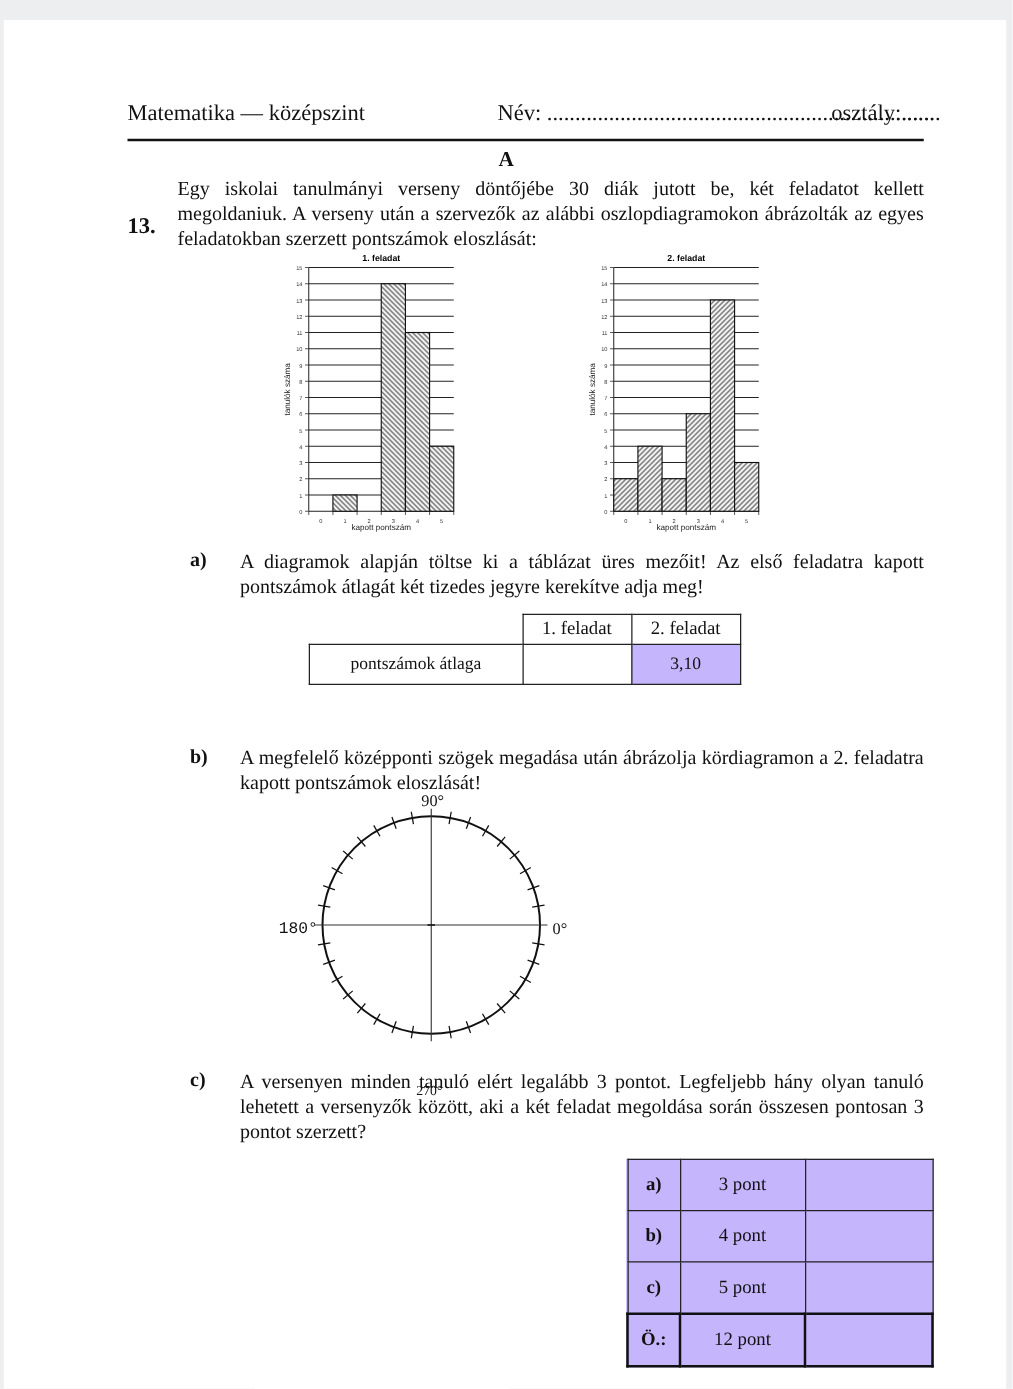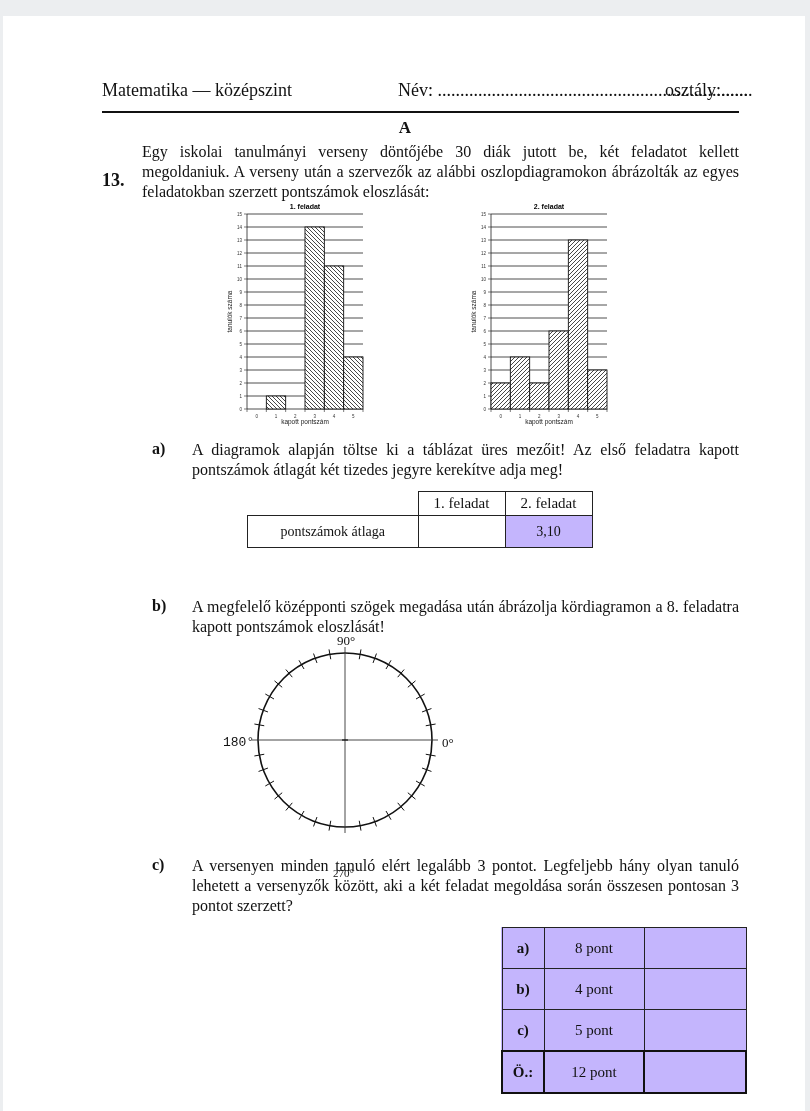--- a/index.html
+++ b/index.html
@@ -209,21 +209,21 @@
   </tr>
   <tr style="height:32px;margin-top:43px;">
     <td>pontszámok átlaga</td>
     <td></td>
     <td class="gray">3,10</td>
   </tr>
 </tbody>
   </table>
 
 <div class="abs lbl" style="left:152px; top:597px;">b)</div>
-<div class="abs para sub" style="top:597px;">A megfelelő középponti szögek megadása után ábrázolja kördiagramon a 8. feladatra kapott pontszámok eloszlását!</div>
+<div class="abs para sub" style="top:597px;">A megfelelő középponti szögek megadása után ábrázolja kördiagramon a 2. feladatra kapott pontszámok eloszlását!</div>
 
 <div class="abs" style="left:337px; top:633px; font-size:13px;">90°</div>
 <div class="abs" style="left:223px; top:735px; font-size:13px;font-family:Liberation Mono, monospace;">180°</div>
 <div class="abs" style="left:442px; top:735px; font-size:13px;">0°</div>
 <div class="abs" style="left:333px; top:867px; font-size:11px;">270°</div>
 
 <svg class="abs" id="circle" style="left:250px; top:645px;" width="190" height="190">
     <circle cx="95" cy="95" r="87" fill="none" stroke="#111" stroke-width="1.6"></circle>
     <line x1="2" x2="188" y1="95" y2="95" stroke="#333" stroke-width="0.9"></line>
     <line x1="95" x2="95" y1="2" y2="188" stroke="#333" stroke-width="0.9"></line>
@@ -262,21 +262,21 @@
     <line x1="92" x2="98" y1="95" y2="95" stroke="#111" stroke-width="1.2"></line>
   </svg>
 
 <div class="abs lbl" style="left:152px; top:856px;">c)</div>
 <div class="abs para sub" style="top:856px;">A versenyen minden tanuló elért legalább 3 pontot. Legfeljebb hány olyan tanuló lehetett a versenyzők között, aki a két feladat megoldása során összesen pontosan 3 pontot szerzett?</div>
 
 <table class="abs tbl score gray" style="left:501px; top:927px;">
   <tbody>
       <tr>
     <td class="k">a)</td>
-    <td class="v">8 pont</td>
+    <td class="v">3 pont</td>
     <td class="e"></td>
   </tr>
   <tr>
     <td class="k">b)</td>
     <td class="v">4 pont</td>
     <td class="e"></td>
   </tr>
   <tr>
     <td class="k">c)</td>
     <td class="v">5 pont</td>

